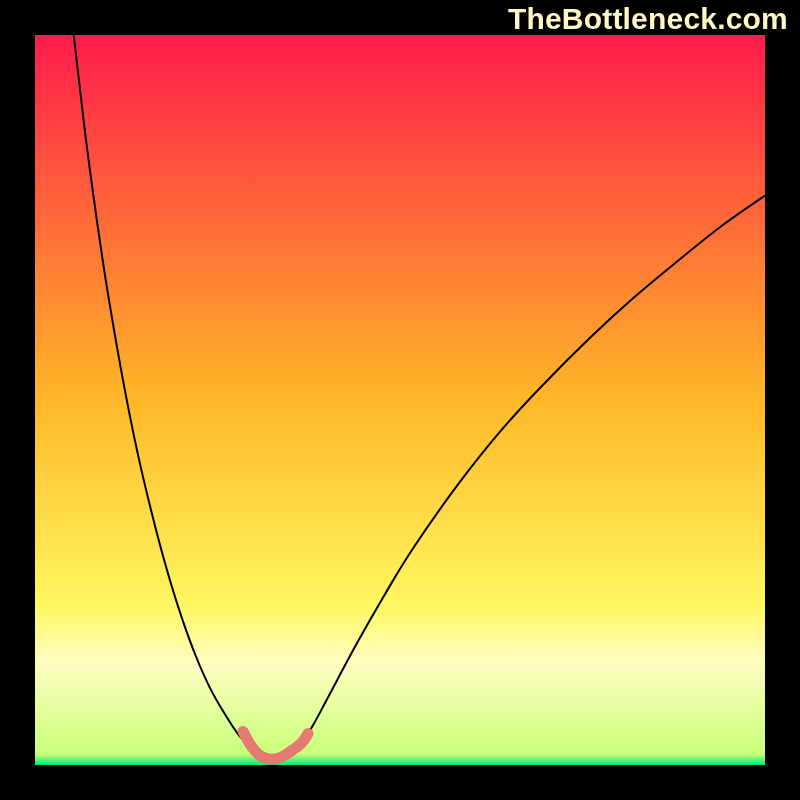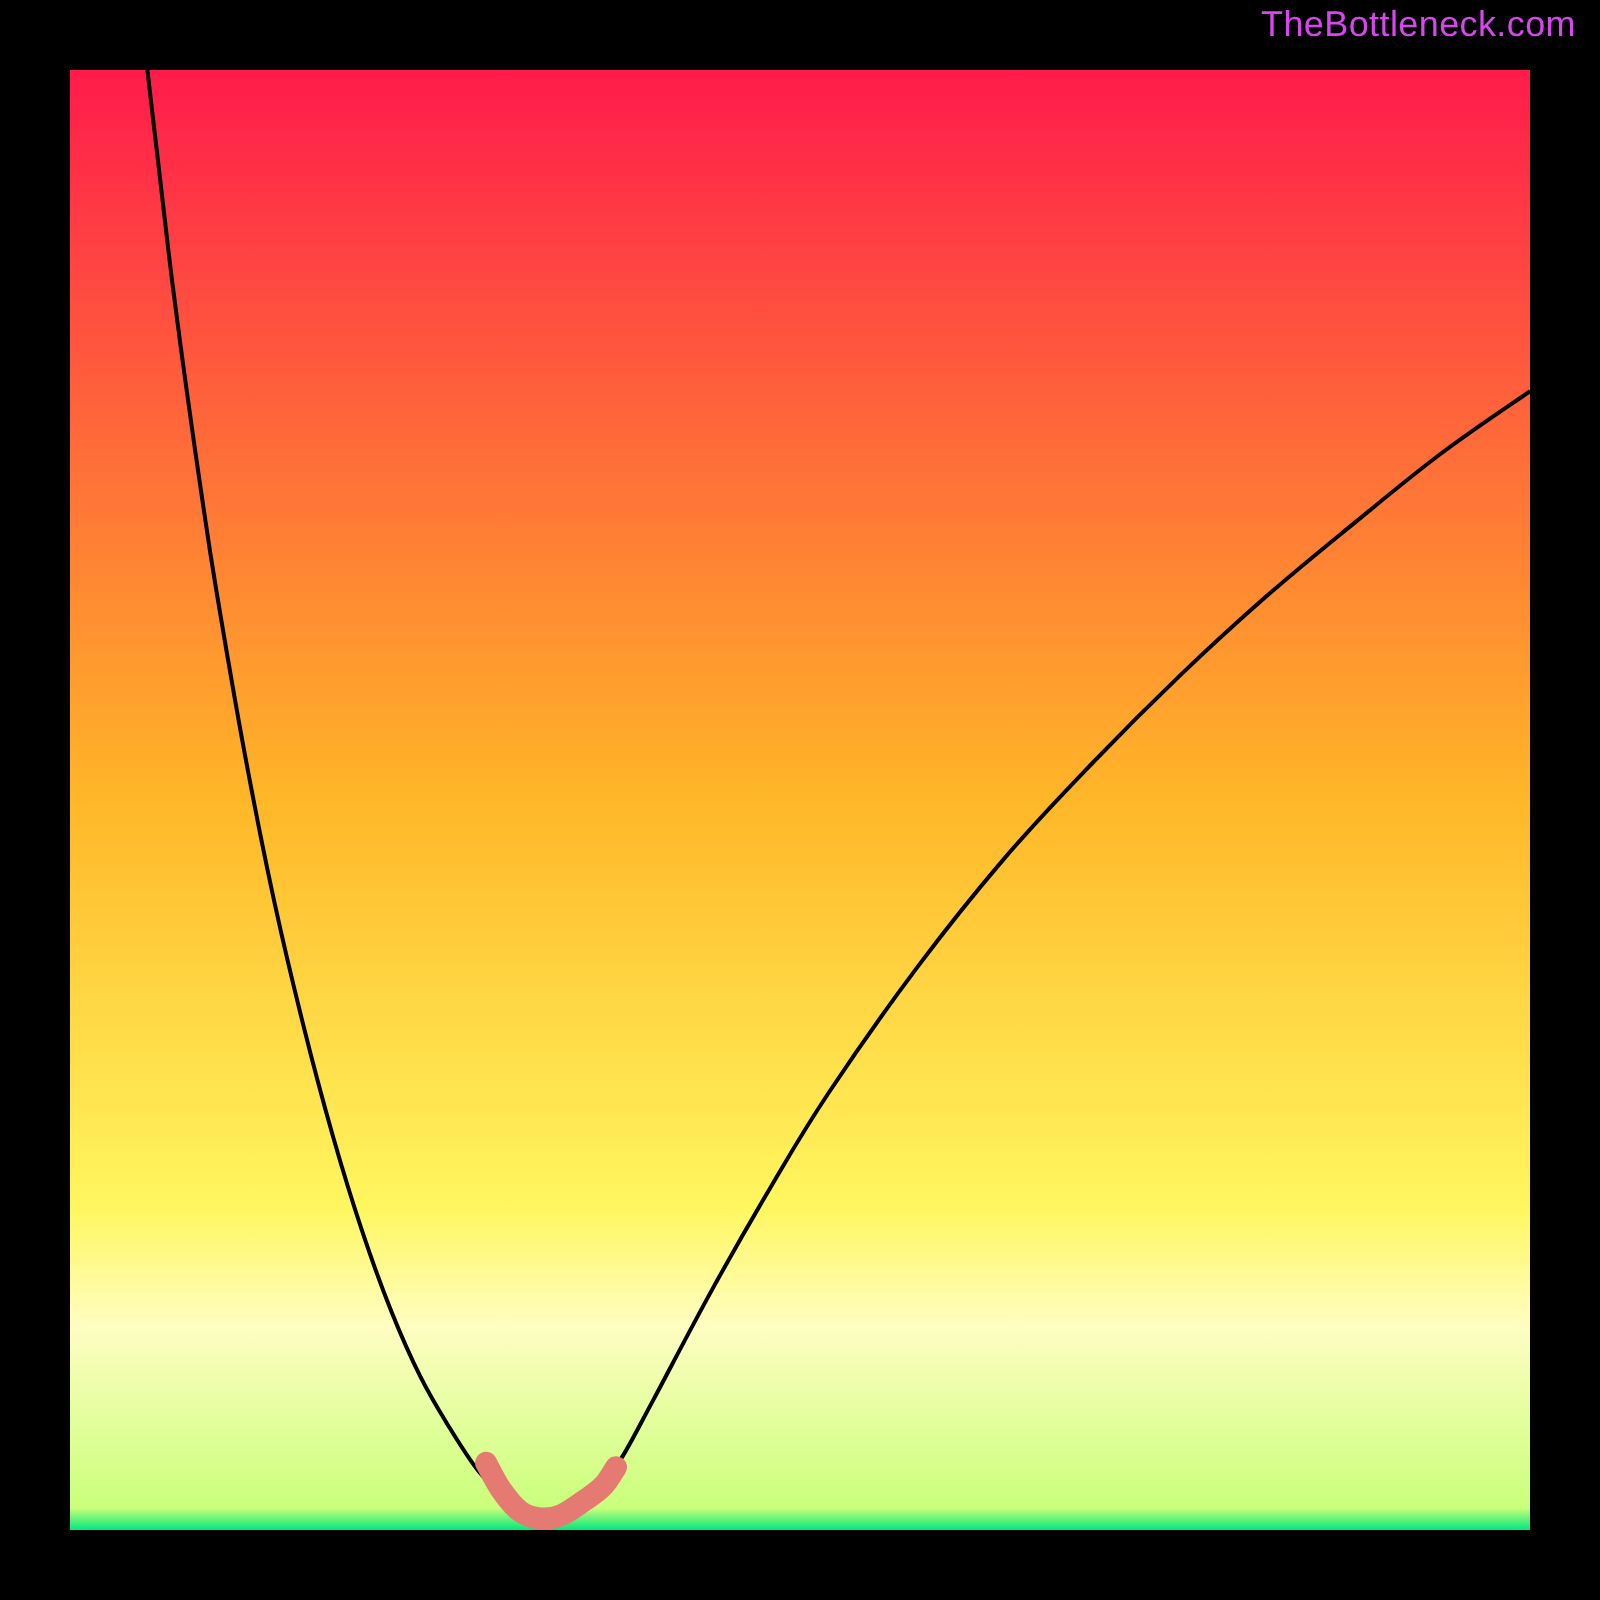--- a/index.html
+++ b/index.html
@@ -14,23 +14,23 @@
   .stage {
     position: relative;
     width: 800px;
     height: 800px;
     background: #000;
   }
   .watermark {
     position: absolute;
     top: 2px;
     right: 12px;
-    font-size: 18px;
-    font-weight: 400;
-    color: #d946ef;
+    font-size: 30px;
+    font-weight: 700;
+    color: #fef9c3;
     letter-spacing: 0.2px;
     z-index: 5;
     user-select: none;
   }
   .plot-area {
     position: absolute;
     left: 35px;
     top: 35px;
     width: 730px;
     height: 730px;

